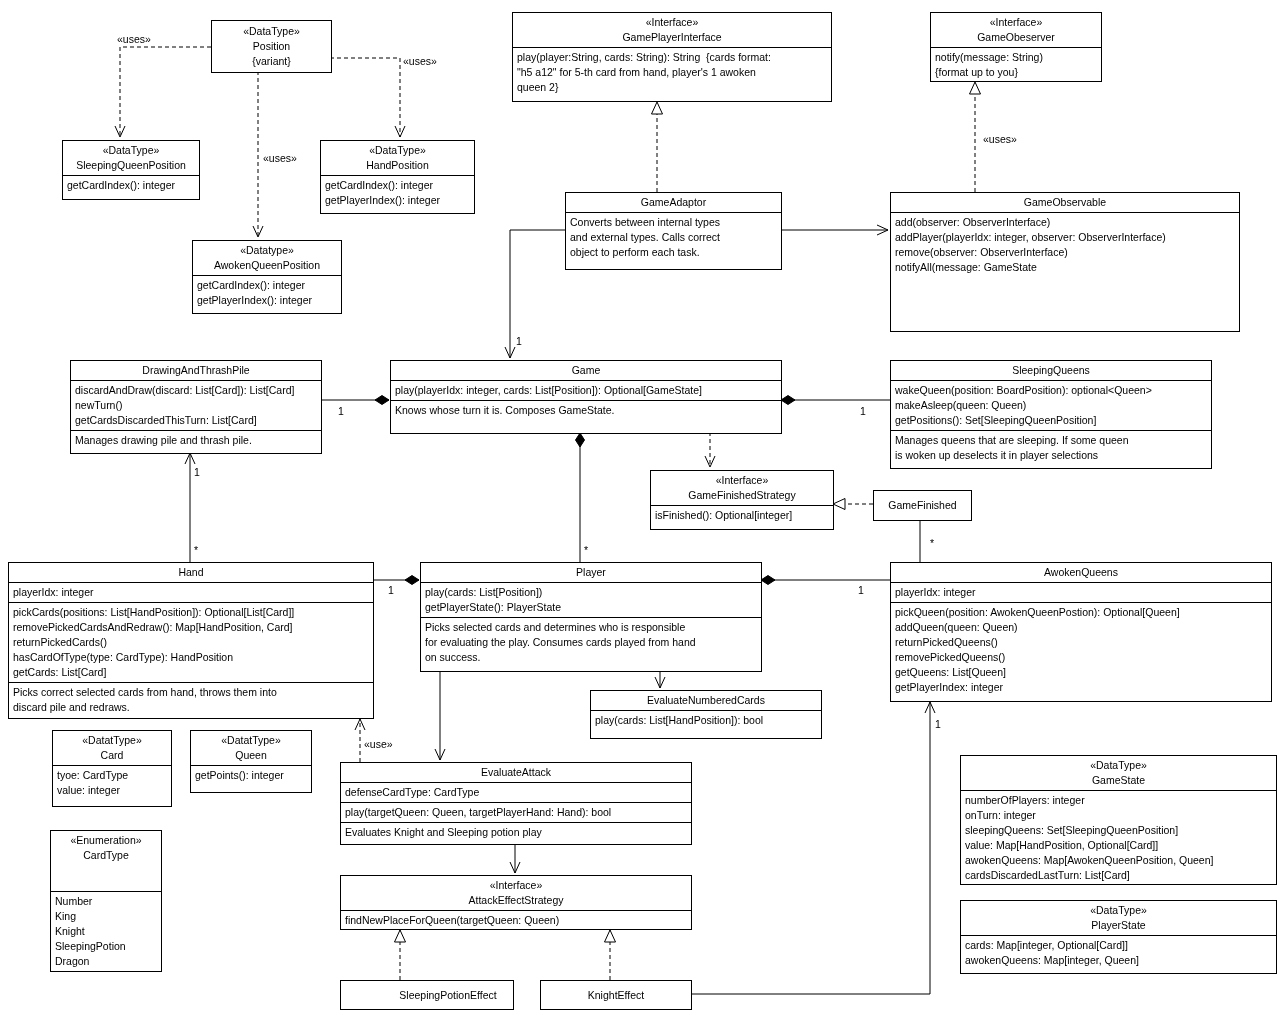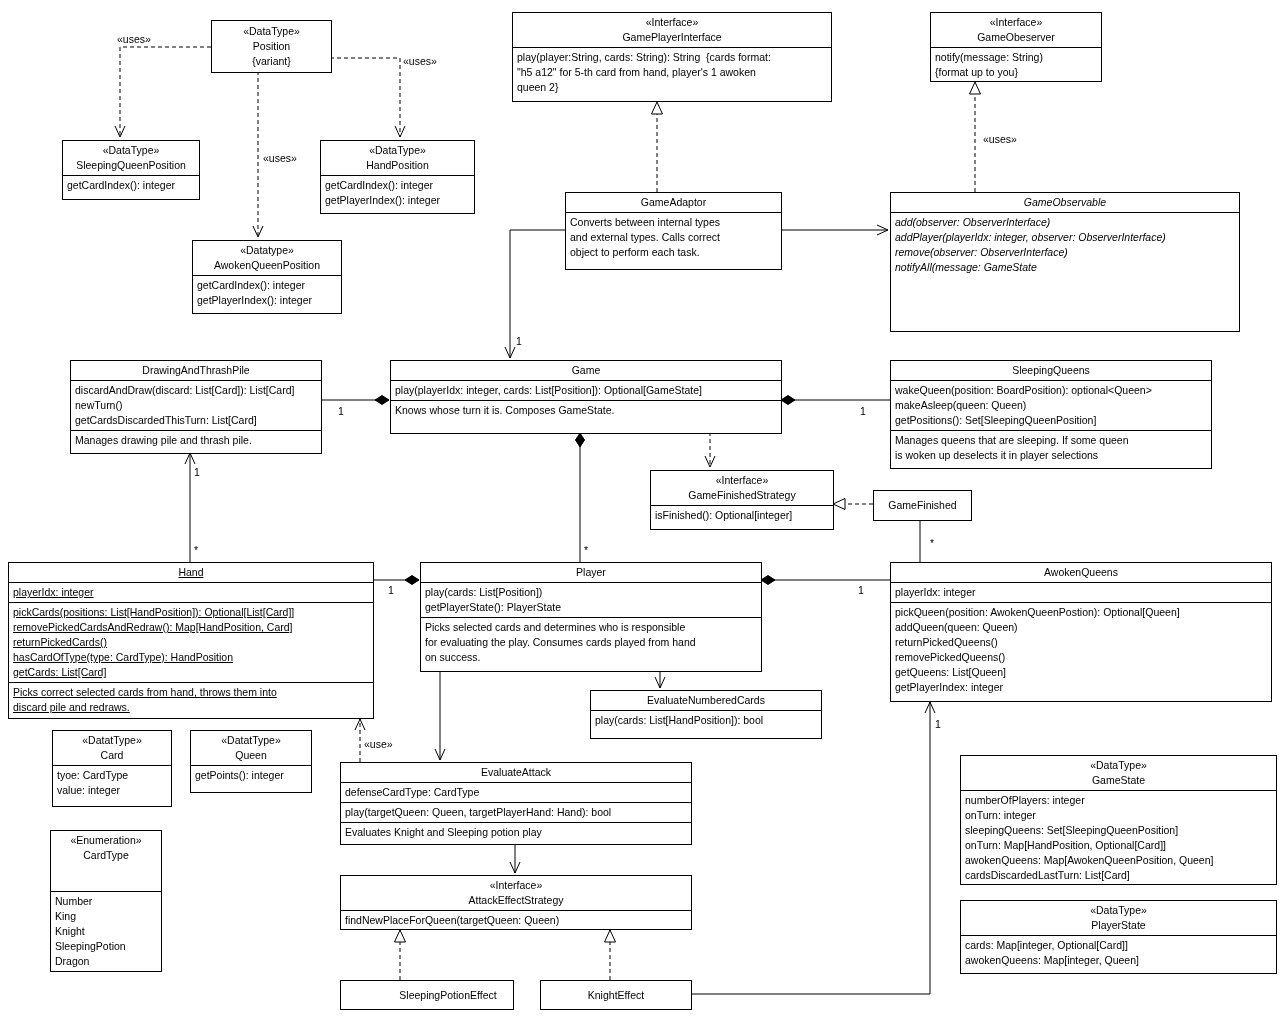--- a/index.html
+++ b/index.html
@@ -133,21 +133,21 @@
       <div class="uml-class" style="left: 565px; top: 192px; width: 215px; height: 76px;">
         <div class="uml-title">
           <div class="uml-line">GameAdaptor</div>
         </div>
         <div class="uml-comp">
           <div class="uml-line">Converts between internal types</div>
           <div class="uml-line">and external types. Calls correct</div>
           <div class="uml-line">object to perform each task.</div>
         </div>
       </div>
-      <div class="uml-class" style="left: 890px; top: 192px; width: 348px; height: 138px; font-style: italic;">
+      <div class="uml-class" style="left: 890px; top: 192px; width: 348px; height: 138px;">
         <div class="uml-title">
           <div class="uml-line">GameObservable</div>
         </div>
         <div class="uml-comp">
           <div class="uml-line">add(observer: ObserverInterface)</div>
           <div class="uml-line">addPlayer(playerIdx: integer, observer: ObserverInterface)</div>
           <div class="uml-line">remove(observer: ObserverInterface)</div>
           <div class="uml-line">notifyAll(message: GameState</div>
         </div>
       </div>
@@ -196,21 +196,21 @@
         </div>
         <div class="uml-comp">
           <div class="uml-line">isFinished(): Optional[integer]</div>
         </div>
       </div>
       <div class="uml-class" style="left: 873px; top: 490px; width: 97px; height: 29px;">
         <div class="uml-title">
           <div class="uml-line">GameFinished</div>
         </div>
       </div>
-      <div class="uml-class" style="left: 8px; top: 562px; width: 364px; height: 155px; text-decoration: underline;">
+      <div class="uml-class" style="left: 8px; top: 562px; width: 364px; height: 155px;">
         <div class="uml-title">
           <div class="uml-line">Hand</div>
         </div>
         <div class="uml-comp">
           <div class="uml-line">playerIdx: integer</div>
         </div>
         <div class="uml-comp">
           <div class="uml-line">pickCards(positions: List[HandPosition]): Optional[List[Card]]</div>
           <div class="uml-line">removePickedCardsAndRedraw(): Map[HandPosition, Card]</div>
           <div class="uml-line">returnPickedCards()</div>
@@ -318,21 +318,21 @@
       </div>
       <div class="uml-class" style="left: 960px; top: 755px; width: 315px; height: 128px;">
         <div class="uml-title">
           <div class="uml-line">«DataType»</div>
           <div class="uml-line">GameState</div>
         </div>
         <div class="uml-comp">
           <div class="uml-line">numberOfPlayers: integer</div>
           <div class="uml-line">onTurn: integer</div>
           <div class="uml-line">sleepingQueens: Set[SleepingQueenPosition]</div>
-          <div class="uml-line">onTurn: Map[HandPosition, Optional[Card]]</div>
+          <div class="uml-line">value: Map[HandPosition, Optional[Card]]</div>
           <div class="uml-line">awokenQueens: Map[AwokenQueenPosition, Queen]</div>
           <div class="uml-line">cardsDiscardedLastTurn: List[Card]</div>
         </div>
       </div>
       <div class="uml-class" style="left: 960px; top: 900px; width: 315px; height: 72px;">
         <div class="uml-title">
           <div class="uml-line">«DataType»</div>
           <div class="uml-line">PlayerState</div>
         </div>
         <div class="uml-comp">

